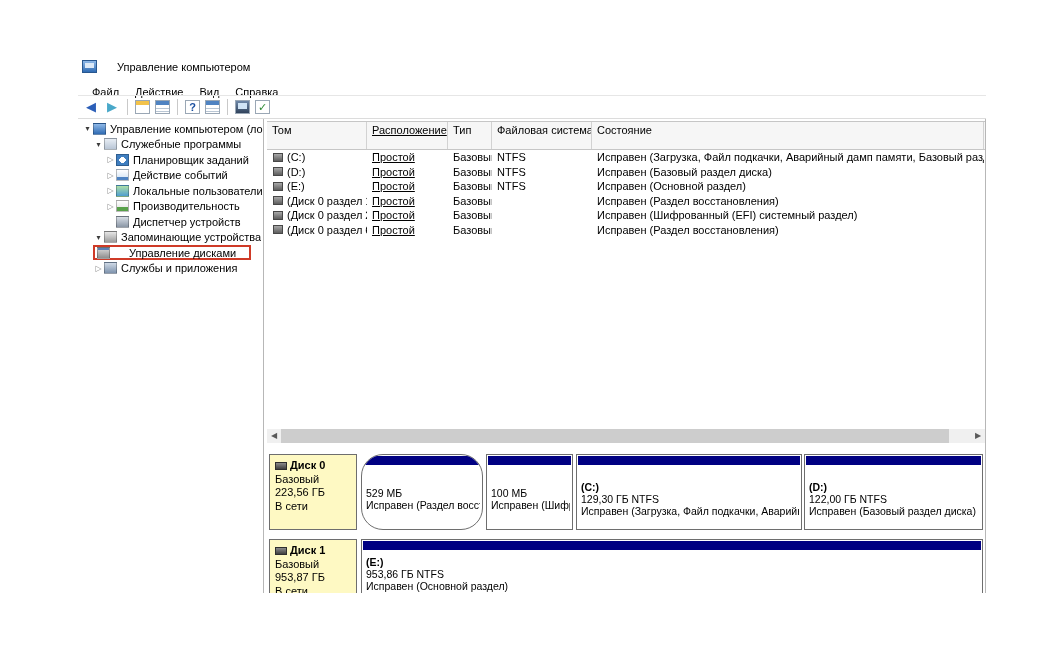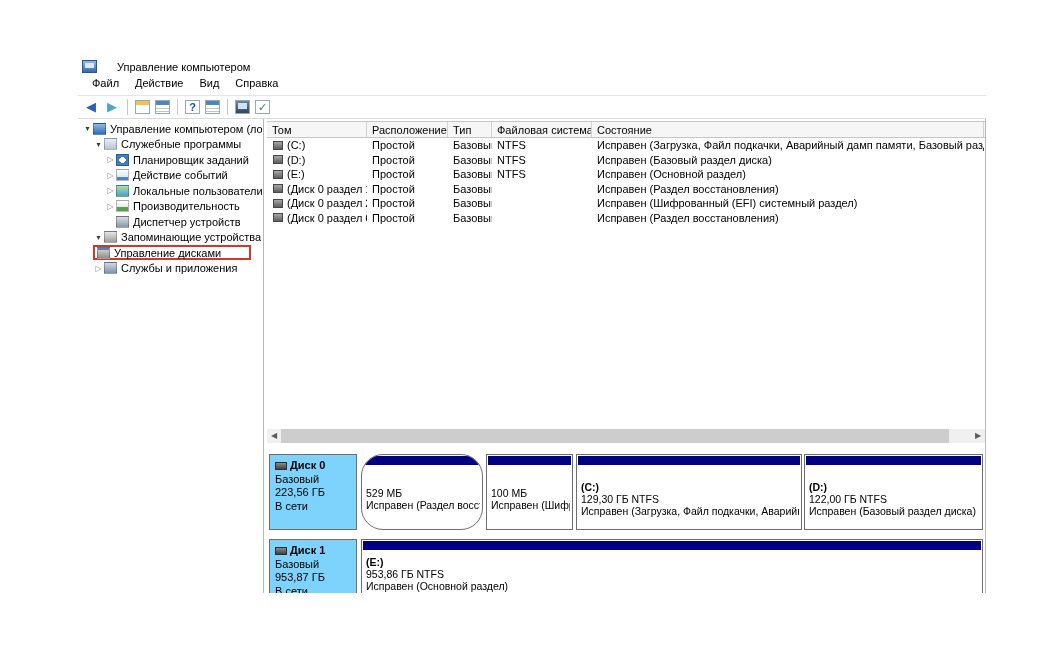--- a/index.html
+++ b/index.html
@@ -10,21 +10,21 @@
     overflow:hidden;
   }
   .window { position:absolute; left:78px; top:56px; width:908px; height:537px; background:#fff; overflow:hidden; }
 
   
   .titlebar { position:absolute; left:4px; top:2px; height:17px; display:flex; align-items:center; gap:20px; }
   .app-icon { width:15px; height:13px; background:linear-gradient(#8fb9e8,#2f6bb3); border:1px solid #28578f; position:relative; }
   .app-icon::after { content:""; position:absolute; left:2px; top:2px; right:2px; bottom:4px; background:#dce9f7; }
 
   
-  .menubar { position:absolute; left:6px; top:19px; height:16px; display:flex; align-items:center;text-align:right; }
+  .menubar { position:absolute; left:6px; top:28px; height:16px; display:flex; align-items:center;text-align:right; }
   .menu-item { padding:1px 8px 2px 8px; cursor:default; }
 
   
   .toolbar { position:absolute; left:0; top:39px; width:100%; height:24px;
     border-top:1px solid #e6e6e6; border-bottom:1px solid #dcdcdc;
     display:flex; align-items:center; padding-left:5px; gap:5px; }
   .tbsep { width:1px; height:16px; background:#c9c9c9; margin:0 2px; }
   .tb-arrow { font-size:13px; line-height:14px; width:16px; text-align:center; }
   .tb-back { color:#2c5fb8; }
   .tb-fwd  { color:#49a8c9; }
@@ -55,43 +55,43 @@
   .ic-sched   { background:radial-gradient(#ffffff 40%, #3f7ec0 42%); }
   .ic-events  { background:linear-gradient(#ffffff,#cfe0f2); box-shadow:inset 0 -3px 0 #4f83c2; }
   .ic-folder  { background:linear-gradient(#ffe9a2,#f0c64a); border-color:#c8a23e; }
   .ic-users   { background:linear-gradient(#aee0a8,#4f9fd0); }
   .ic-perf    { background:linear-gradient(#ffffff,#dcdcdc); box-shadow:inset 0 -4px 0 #58a14a; }
   .ic-devmgr  { background:linear-gradient(#d8dee6,#8b97a6); }
   .ic-storage { background:linear-gradient(#e6e6e6,#9d9d9d); }
   .ic-disk    { background:linear-gradient(#dadada,#8f8f8f); box-shadow:inset 0 2px 0 #5b7fb4; }
   .ic-services{ background:linear-gradient(#cfd9e6,#7e93ad); }
   .tlabel { overflow:hidden; }
-  .selected-wrap { position:relative; display:flex; align-items:center; flex:1; margin-right:12px; padding:0 2px; border:2px solid #cf3a27; height:15px; }
+  .selected-wrap { position:relative; display:flex; align-items:center; flex:1; margin-right:12px; padding:0 2px; border:2px solid #cf3a27; height:15px;gap:15px; }
 
   
   .rpanel { position:absolute; left:189px; top:0; width:719px; height:100%; border-right:1px solid #b7b7b7; overflow:hidden; }
 
   
   .voltable { position:absolute; left:0; top:2px; width:718px; }
-  .vhead { display:flex; height:17px; background:#f6f6f6; border-top:1px solid #c6c6c6; border-bottom:1px solid #c6c6c6; }
+  .vhead { display:flex; height:29px; background:#f6f6f6; border-top:1px solid #c6c6c6; border-bottom:1px solid #c6c6c6; }
   .vh { border-right:1px solid #d2d2d2; padding:2px 0 0 5px; white-space:nowrap; overflow:hidden; }
-  .c0 { width:100px; } .c1 { width:81px; } .c2 { width:44px; } .c3 { width:100px; } .c4 { width:392px; }
+  .c0 { width:100px; } .c1 { width:81px;text-decoration:underline; } .c2 { width:44px; } .c3 { width:100px; } .c4 { width:392px; }
   .vrow { display:flex; height:14.5px; align-items:center; }
   .vc { padding-left:5px; white-space:nowrap; overflow:hidden; display:flex; align-items:center; }
   .vicon { width:10px; height:9px; flex:0 0 10px; background:linear-gradient(#a8a8a8,#5d5d5d); border:1px solid #474747; margin-right:4px; margin-left:1px; }
 
   
   .hscroll { position:absolute; left:0; top:310px; width:718px; height:14px; background:#f0f0f0; display:flex; align-items:center; }
   .sbtn { width:14px; height:14px; font-size:8px; color:#5a5a5a; text-align:center; line-height:14px; flex:0 0 14px; }
   .sthumb { height:14px; background:#cdcdcd; flex:0 0 668px; }
 
   
   .diskpanel { position:absolute; left:0; top:330px; width:718px; height:144px; overflow:hidden; }
   .disk { position:absolute; left:0; width:717px; height:76px; }
-  .dlabel { position:absolute; left:2px; top:0; width:88px; height:76px; background:#7dd3fc; border:1px solid #6e6e6e; padding:4px 4px 0 5px; line-height:13.5px; white-space:nowrap; overflow:hidden; }
+  .dlabel { position:absolute; left:2px; top:0; width:88px; height:76px; background:#fef9c3; border:1px solid #6e6e6e; padding:4px 4px 0 5px; line-height:13.5px; white-space:nowrap; overflow:hidden; }
   .dname { font-weight:bold; display:flex; align-items:center; gap:3px; }
   .dicon { width:12px; height:8px; background:linear-gradient(#8b8b8b,#3f3f3f); border:1px solid #2e2e2e; flex:0 0 12px; }
   .part { position:absolute; top:0; height:76px; background:#ffffff; border:1px solid #6e6e6e; overflow:hidden; }
   .pbar { position:absolute; left:1px; right:1px; top:1px; height:9px; background:#000082; }
   .ptext { position:absolute; left:4px; right:2px; line-height:12px; font-size:10.5px; white-space:nowrap; overflow:hidden; }
   .pname { font-weight:bold; }
 </style>
 </head>
 <body>
 

